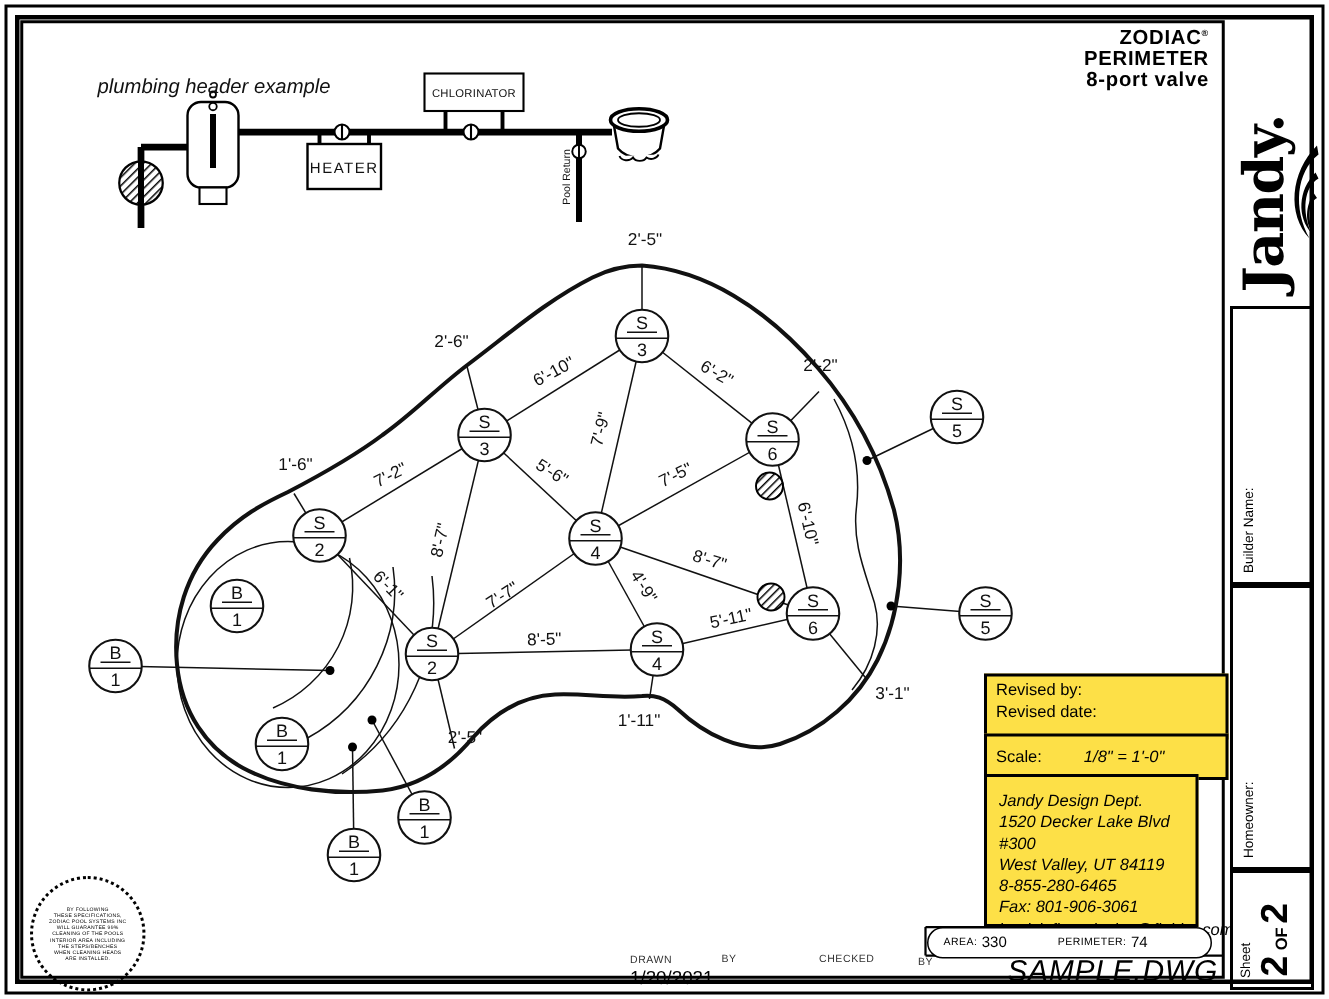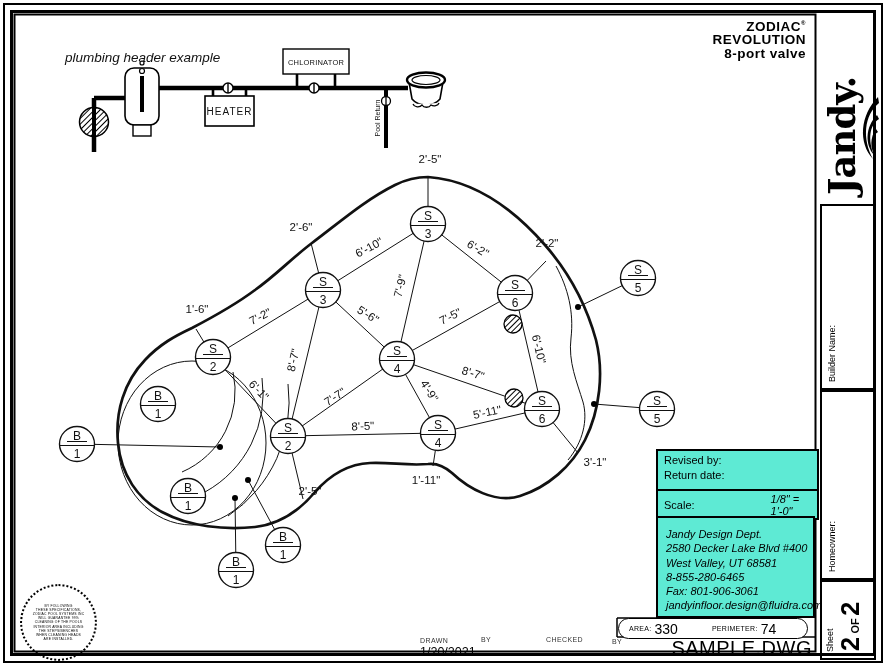--- a/index.html
+++ b/index.html
@@ -16,34 +16,34 @@
   
   .side-box{position:absolute;border:2px solid #000;background:#fff;}
   .rot-label{position:absolute;transform:rotate(-90deg);transform-origin:0 0;
              white-space:nowrap;font-size:9px;}
   .logo-text{position:absolute;transform:rotate(-90deg);transform-origin:0 0;
              font-family:"DejaVu Serif",serif;font-weight:bold;font-size:37px;
              letter-spacing:-1px;white-space:nowrap;}
   .sheet-big{font-size:25px;font-weight:bold;letter-spacing:1px;}
   .sheet-of{font-size:11px;font-weight:bold;}
   
-  .tb-box{position:absolute;border:2px solid #000;background:#5eead4;font-size:11px;}
+  .tb-box{position:absolute;border:2px solid #000;background:#fde047;font-size:11px;}
   .tb-revised{left:656px;top:449px;width:159px;height:40px;}
   .tb-revised div{padding:3px 0 0 6px;}
-  .tb-scale{left:656px;top:489px;width:159px;height:27px;display:flex;align-items:center;gap:48px;}
+  .tb-scale{left:656px;top:489px;width:159px;height:27px;display:flex;align-items:center;}
   .tb-scale .lab{padding-left:6px;}
   .tb-scale .val{font-style:italic;padding-left:28px;}
-  .tb-address{left:656px;top:516px;width:159px;height:102px;font-style:italic;
+  .tb-address{left:656px;top:516px;width:143px;height:102px;font-style:italic;
               line-height:14.3px;padding-top:9px;padding-left:8px;box-sizing:border-box;}
   
   .stadium{left:618px;top:618px;width:188px;height:19px;border:1.5px solid #000;
            border-radius:11px;display:flex;align-items:center;background:#fff;}
   .stat-lab{font-size:7px;letter-spacing:.3px;}
-  .stat-val{font-size:14px;padding-left:3px;}
-  .filename{right:74px;top:637px;font-size:20px;letter-spacing:.5px;}
+  .stat-val{font-size:10px;padding-left:3px;}
+  .filename{right:74px;top:637px;font-size:20px;letter-spacing:.5px;font-style:italic;}
   .sig{font-size:7px;letter-spacing:.4px;color:#333;}
   .date{font-size:12.5px;}
   
   .seal{left:20px;top:584px;width:73px;height:73px;border:2.5px dotted #000;border-radius:50%;
         display:flex;flex-direction:column;justify-content:center;text-align:center;
         font-size:3.4px;line-height:4.1px;letter-spacing:.2px;}
   text{fill:#111;}
   .meas{font-size:11.5px;font-family:"Liberation Sans",sans-serif;}
   .node-txt{font-size:12px;font-family:"Liberation Sans",sans-serif;}
   .svg-cap{font-style:italic;font-size:13.5px;}
@@ -324,21 +324,21 @@
 
     <g stroke="#000" stroke-width="1.5">
       <line x1="617" y1="618" x2="656" y2="618"></line>
       <line x1="617" y1="618" x2="617" y2="637"></line>
       <line x1="617" y1="637" x2="815" y2="637"></line>
     </g>
   </svg>
 
   <div class="abs product-title">
     <div><span>ZODIAC</span><sup>®</sup></div>
-    <div>REVOLUTION</div>
+    <div>PERIMETER</div>
     <div>8-port valve</div>
   </div>
 
   <div class="logo-text" style="left:820px;top:195px;">Jandy.</div>
   <svg class="abs" style="left:856px;top:95px;" width="24" height="96" viewBox="0 0 24 96">
     <path d="M22 2 C4 20 2 48 17 64 C6 44 8 20 23 8 Z" fill="#000"></path>
     <path d="M21 20 C9 32 9 50 18 60 C12 46 13 30 23 24 Z" fill="#000"></path>
     <path d="M20 34 C14 42 14 54 19 60 C16 50 16 40 22 37 Z" fill="#000"></path>
   </svg>
 
@@ -351,30 +351,30 @@
   <div class="side-box" style="left:820px;top:580px;width:52px;height:76px;"></div>
   <div class="rot-label" style="left:825px;top:652px;">Sheet</div>
   <div class="rot-label" style="left:836px;top:651px;">
     <span class="sheet-big">2</span>
     <span class="sheet-of">OF</span>
     <span class="sheet-big">2</span>
   </div>
 
   <div class="tb-box tb-revised">
     <div>Revised by:</div>
-    <div>Return date:</div>
+    <div>Revised date:</div>
   </div>
   <div class="tb-box tb-scale">
     <span class="lab">Scale:</span>
     <span class="val">1/8" = 1'-0"</span>
   </div>
   <div class="tb-box tb-address">
     <div>Jandy Design Dept.</div>
-    <div>2580 Decker Lake Blvd #400</div>
-    <div>West Valley, UT 68581</div>
+    <div>1520 Decker Lake Blvd #300</div>
+    <div>West Valley, UT 84119</div>
     <div>8-855-280-6465</div>
     <div>Fax: 801-906-3061</div>
     <div>jandyinfloor.design@fluidra.com</div>
   </div>
 
   <div class="abs stadium">
     <span class="stat-lab" style="padding-left:10px;">AREA:</span>
     <span class="stat-val">330</span>
     <span class="stat-lab" style="padding-left:34px;">PERIMETER:</span>
     <span class="stat-val">74</span>

